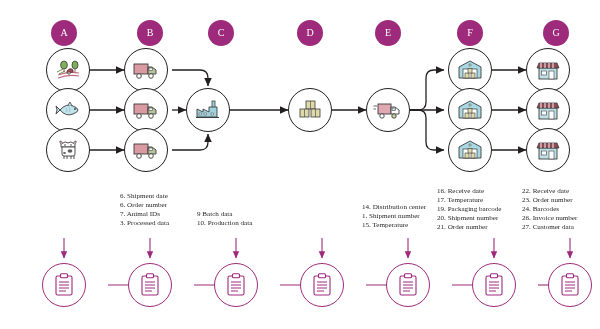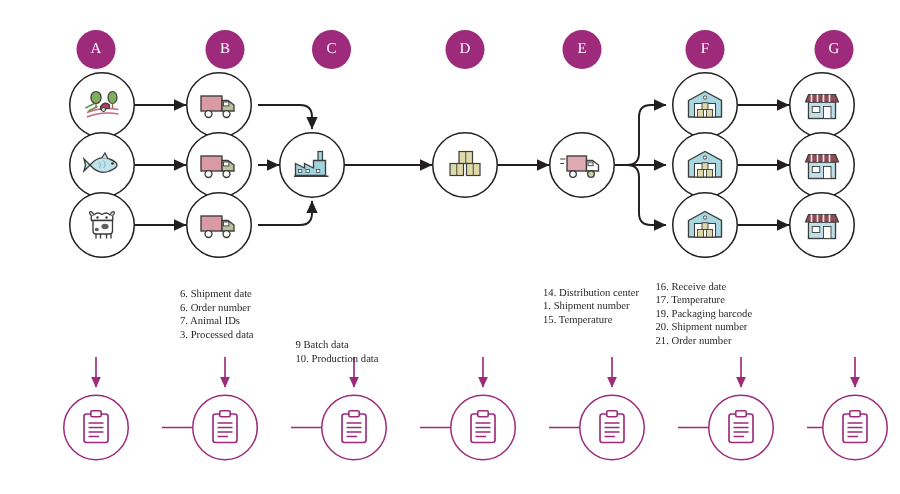--- a/index.html
+++ b/index.html
@@ -242,40 +242,47 @@
   </div>
 
 
   <div class="txtcol" style="left:120px;top:192px">
     <div>6. Shipment date</div>
     <div>6. Order number</div>
     <div>7. Animal IDs</div>
     <div>3. Processed data</div>
   </div>
 
-  <div class="txtcol" style="left:197px;top:226px">
+  <div class="txtcol" style="left:197px;top:210px">
     <div>9 Batch data</div>
     <div>10. Production data</div>
   </div>
 
 
-  <div class="txtcol" style="left:362px;top:191px">
+  <div class="txtcol" style="left:362px;top:203px">
     <div>14. Distribution center</div>
     <div>1. Shipment number</div>
     <div>15. Temperature</div>
   </div>
 
   <div class="txtcol" style="left:437px;top:187px">
     <div>16. Receive date</div>
     <div>17. Temperature</div>
     <div>19. Packaging barcode</div>
     <div>20. Shipment number</div>
     <div>21. Order number</div>
   </div>
 
+  <div class="txtcol" style="left:522px;top:187px">
+    <div>22. Receive date</div>
+    <div>23. Order number</div>
+    <div>24. Barcodes</div>
+    <div>26. Invoice number</div>
+    <div>27. Customer data</div>
+  </div>
 
   <div class="node doc" style="left:42px;top:263px">
     <svg width="22" height="24" viewBox="0 0 22 24">
       <rect x="3" y="3" width="16" height="19" rx="1.6" fill="#ffffff" stroke="#9e2a7c" stroke-width="1.1"></rect>
       <rect x="7.5" y="0.8" width="7" height="4" rx="1" fill="#ffffff" stroke="#9e2a7c" stroke-width="1.1"></rect>
       <path d="M6,9 h10 M6,12 h10 M6,15 h10 M6,18 h7" stroke="#9e2a7c" stroke-width="1"></path>
     </svg>
   </div>
   <div class="node doc" style="left:128px;top:263px">
     <svg width="22" height="24" viewBox="0 0 22 24">

